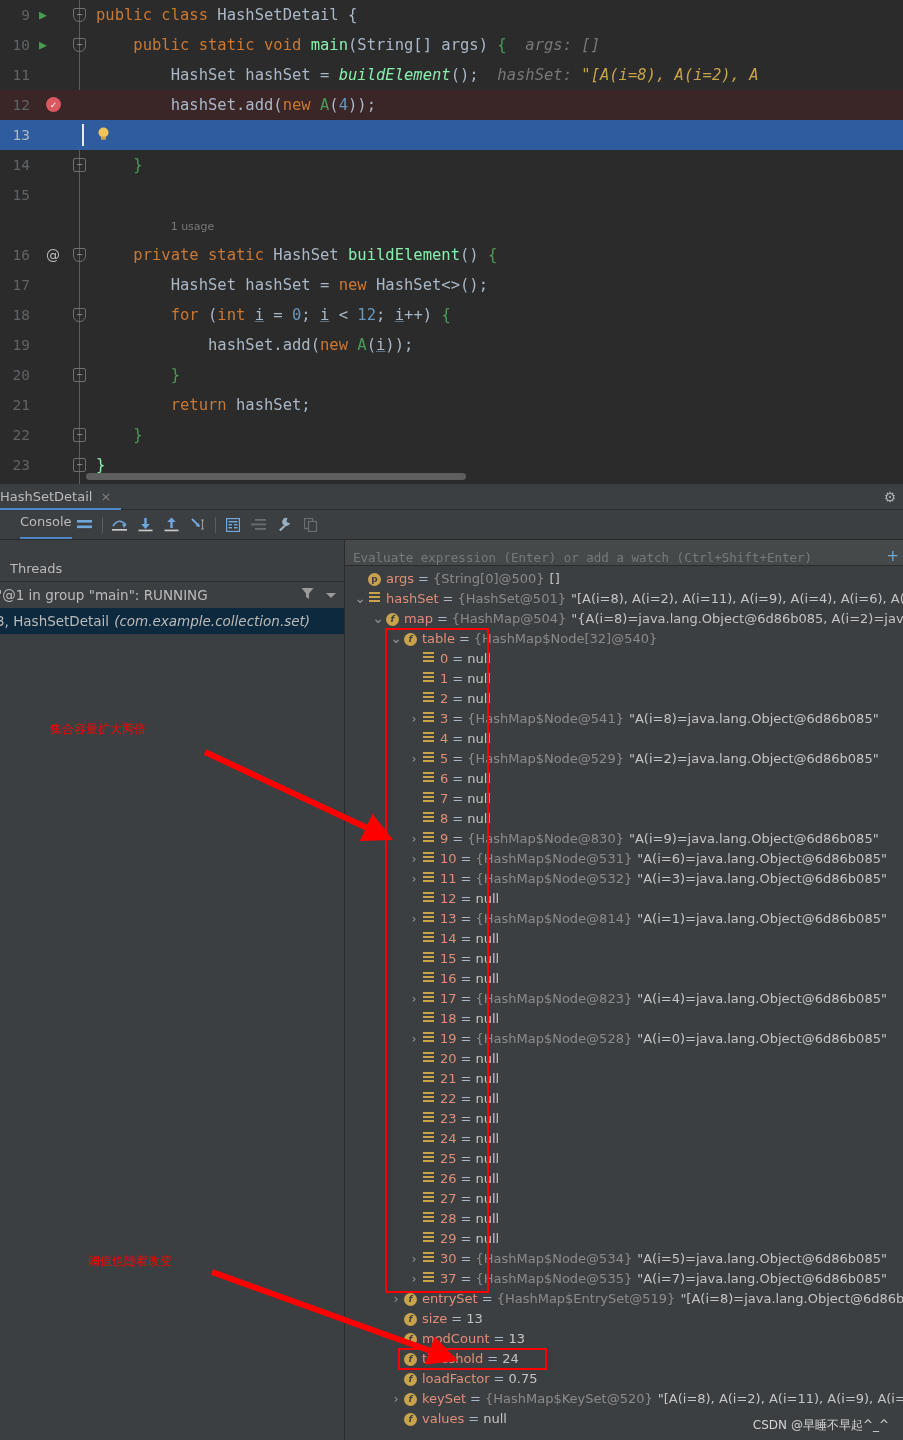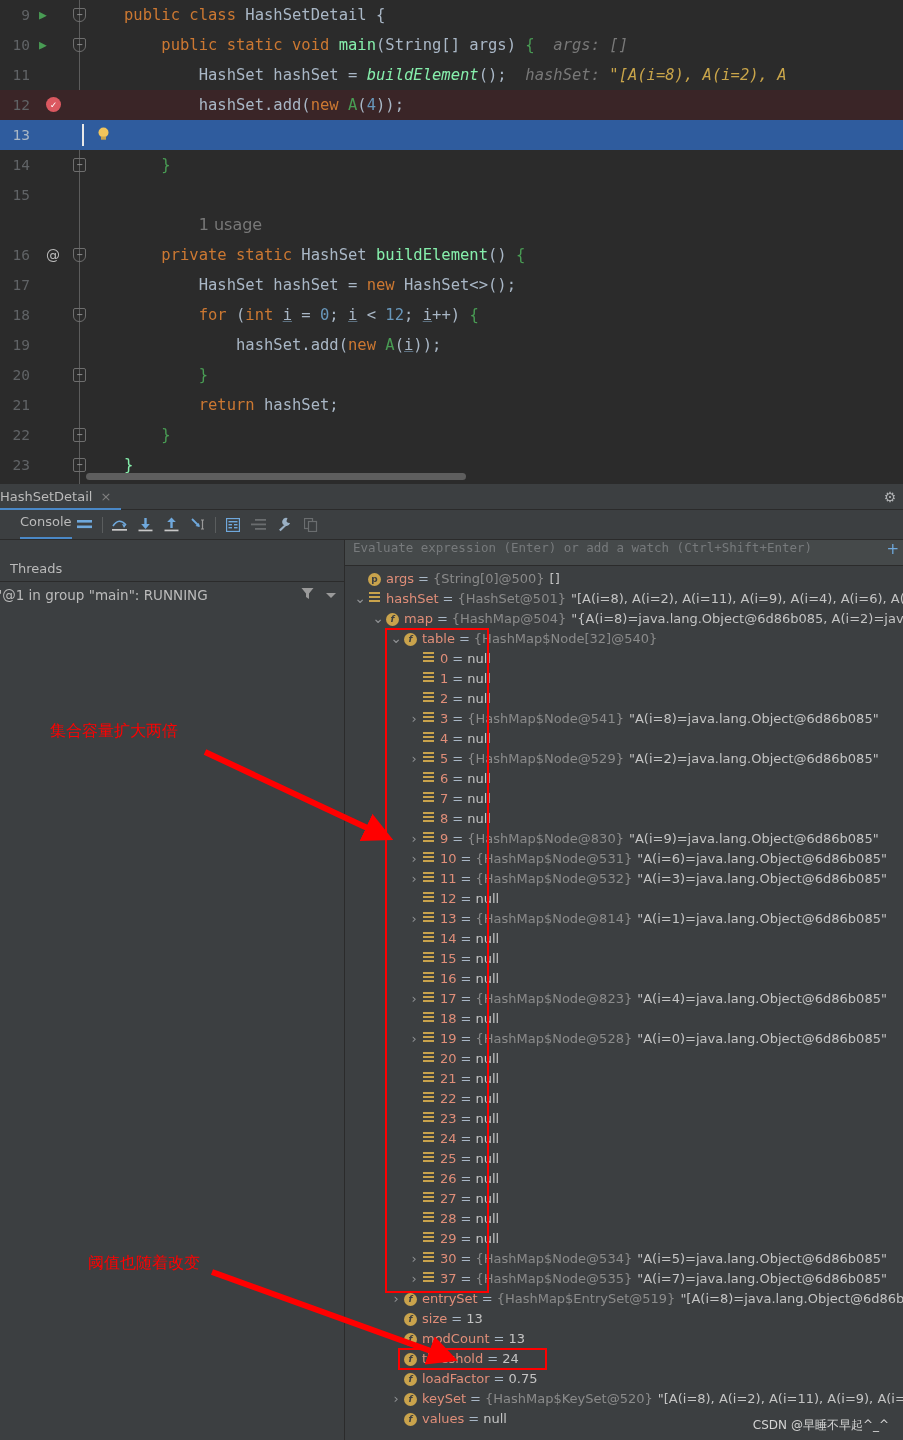--- a/index.html
+++ b/index.html
@@ -48,36 +48,36 @@
   }
   .fold {
     position: absolute; left: 73px; top: 8px;
     width: 13px; height: 14px; border: 1px solid #6e6e6e; border-radius: 2px;
     color: #9a9a9a; font-size: 10px; text-align: center; line-height: 12px;
   }
   .fold.pt { border-bottom-left-radius:6px; border-bottom-right-radius:6px; }
   .vline {
     position: absolute; left: 79px; top: 0; bottom: 0; width: 1px; background: #5c5c5c;
   }
-  .code-text { position: absolute; left: 96px; top: 0; margin-left: 28px; }
+  .code-text { position: absolute; left: 96px; top: 0; }
   .current .code-text { }
 
   
   .kw   { color: #cc7832; }
   .fn   { color: #86efac; }
   .typ  { color: #a9b7c6; }
   .num  { color: #6897bb; }
   .ident{ color: #a9b7c6; }
   .brc  { color: #a9b7c6; }
   .grn  { color: #499c54; }
   .fld  { color: #9876aa; }
   .hint { color: #787878; font-style: italic; }
   .hint-y { color: #c9a54a; font-style: italic; }
   .current .hint, .current .hint-y { color: #c8d5e5; }
-  .usage { color: #787878; font-size: 16px; font-family:"DejaVu Sans",sans-serif;}
+  .usage { color: #787878; font-size: 11px; font-family:"DejaVu Sans",sans-serif;}
   .under { text-decoration: underline; text-decoration-color:#5c7080;}
 
   .hscroll {
     position: absolute; left: 86px; bottom: 4px; width: 380px; height: 7px;
     background: #5e5e5e; border-radius: 4px;
   }
 
   
   .tabstrip {
     position: absolute; left: 0; top: 484px; width: 903px; height: 26px;
@@ -132,21 +132,21 @@
   .filter-icons {
     position: absolute; right: 8px; display: flex; align-items: center; gap: 12px;
     color: #9a9a9a; font-size: 12px;
   }
 
   .vars-panel {
     position: absolute; left: 345px; top: 540px; width: 558px; height: 900px;
     background: #3c3f41;
   }
   .eval-bar {
-    height: 26px; display: flex; align-items: flex-start; padding-left: 8px;
+    height: 26px; display: flex; align-items: flex-end; padding-left: 8px;
     background: #45494a; border-bottom: 1px solid #2b2b2b; position: relative;
   }
   .eval-placeholder {
     color: #777a7c; font-size: 12.5px; font-family: "DejaVu Sans Mono", monospace;
   }
   .eval-plus { position:absolute; right:4px; color:#6fa8dc; font-size:15px;}
 
   .tree { position: relative; padding-top: 2px; }
   .trow {
     height: 20px; display: flex; align-items: center;
@@ -171,21 +171,21 @@
       linear-gradient(#c9a34c,#c9a34c) 0 8px/11px 2px no-repeat;
   }
   .vname { color: #e08e79; }
   .veq   { color: #a9b7c6; margin: 0 4px; }
   .vtype { color: #8b8b8b; }
   .vval  { color: #c4c4c4; margin-left: 5px; }
   .vnull { color: #c4c4c4; }
 
   
   .anno-text {
-    position: absolute; color: #ff0000; font-size: 16px;
+    position: absolute; color: #ff0000; font-size: 12px;
     font-family: Liberation Sans, sans-serif; white-space: nowrap;
   }
   .red-box {
     position: absolute; border: 2px solid #ff0000; pointer-events: none;
   }
   svg.anno { position: absolute; left: 0; top: 0; width: 903px; height: 1440px;
              pointer-events: none; }
   .watermark {
     position: absolute; right: 14px; bottom: 6px;
     color: #d4d4d4; font-size: 12px; font-family: "DejaVu Sans", sans-serif;
@@ -312,20 +312,24 @@
               <path d="M0.5 1 h12 L8 6.5 v5.5 l-3 -2 V6.5 z" fill="#9a9a9a"></path>
             </svg>
         </span>
         <span>
           <svg width="10" height="7" viewBox="0 0 10 7">
               <path d="M0 1 L5 6 L10 1 z" fill="#9a9a9a"></path>
             </svg>
         </span>
       </span>
     </div>
+    <div class="thread-row sel">
+      <span class="txt">3, HashSetDetail</span>
+      <span class="ital" style="margin-left:5px;">(com.example.collection.set)</span>
+    </div>
   </div>
 
   <div class="vars-panel">
     <div class="eval-bar">
       <span class="eval-placeholder">Evaluate expression (Enter) or add a watch (Ctrl+Shift+Enter)</span>
       <span class="eval-plus">+</span>
     </div>
     <div class="tree" id="var-tree">
         <div class="trow" style="padding-left: 8px;">
           <span class="tw"></span>

